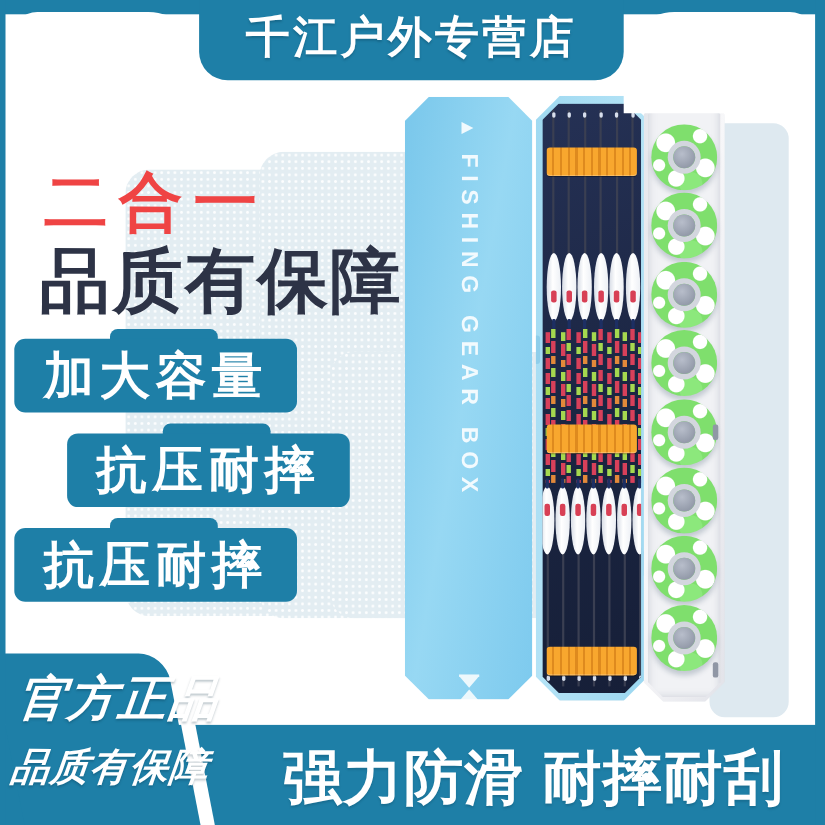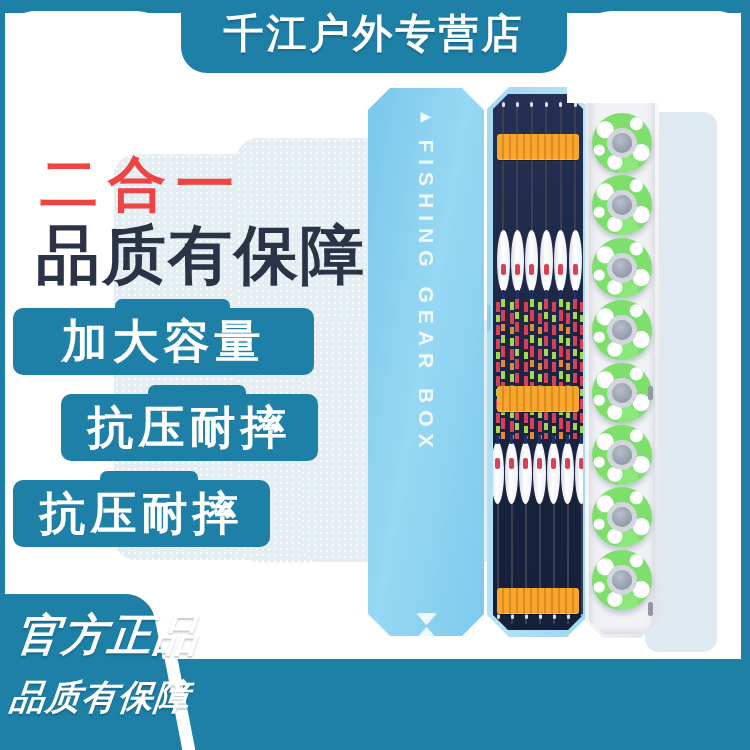--- a/index.html
+++ b/index.html
@@ -36,21 +36,21 @@
   #headline-1{position:absolute;left:40px;top:146px;font-size:58px;font-weight:900;color:#ef4444;letter-spacing:10px;z-index:3;}
   #headline-2{position:absolute;left:36px;top:212px;font-size:64px;font-weight:900;color:#2D3346;letter-spacing:2px;z-index:3;}
   
   .badge{position:absolute;left:13px;width:257px;height:78px;z-index:3;}
   .badge-plateau{position:absolute;left:34%;top:0;width:38%;height:18px;background:#1E7FA7;border-radius:7px 7px 0 0;}
   .badge-body{position:absolute;left:0;top:9px;width:100%;height:67px;background:#1E7FA7;border-radius:10px;}
   .badge-label{
     position:absolute;left:0;top:9px;width:100%;height:67px;display:flex;align-items:center;justify-content:center;
     color:#fff;font-size:46px;font-weight:900;letter-spacing:5px;
   }
-  #badge-0{top:299px;padding-left:44px;} #badge-1{top:385px;margin-left:48px;} #badge-2{top:471px;}
+  #badge-0{top:299px;} #badge-1{top:385px;margin-left:48px;} #badge-2{top:471px;}
   
   .chamfer{clip-path:polygon(22px 0,calc(100% - 22px) 0,100% 22px,100% calc(100% - 22px),calc(100% - 22px) 100%,22px 100%,0 calc(100% - 22px),0 22px);}
   #lid{
     position:absolute;left:368px;top:88px;width:116px;height:548px;z-index:2;
     background:linear-gradient(100deg,#79C7EB 0%,#97D8F3 48%,#7DCAEE 100%);
     filter:drop-shadow(5px 6px 7px rgba(110,135,155,.30));
   }
   #lid-text-wrap{
     position:absolute;left:50%;top:20px;transform:translateX(-50%);
     writing-mode:vertical-rl;text-orientation:mixed;
@@ -319,19 +319,20 @@
       </div>
       <div class="spool" style="top: 401.4px;">
         <div class="spool-hole"></div>
       </div>
       <div class="spool" style="top: 463.8px;">
         <div class="spool-hole"></div>
       </div>
     </div>
 
   <div id="footer-band" class="teal"></div>
+  <div id="footer-right-text">强力防滑 耐摔耐刮</div>
   <div id="footer-shadow"></div>
   <div id="footer-gap"></div>
   <div id="footer-left-shape"></div>
   <div class="footer-left-line" id="footer-left-1">官方正品</div>
   <div class="footer-left-line" id="footer-left-2">品质有保障</div>
 
 </div>
 
 </body></html>

